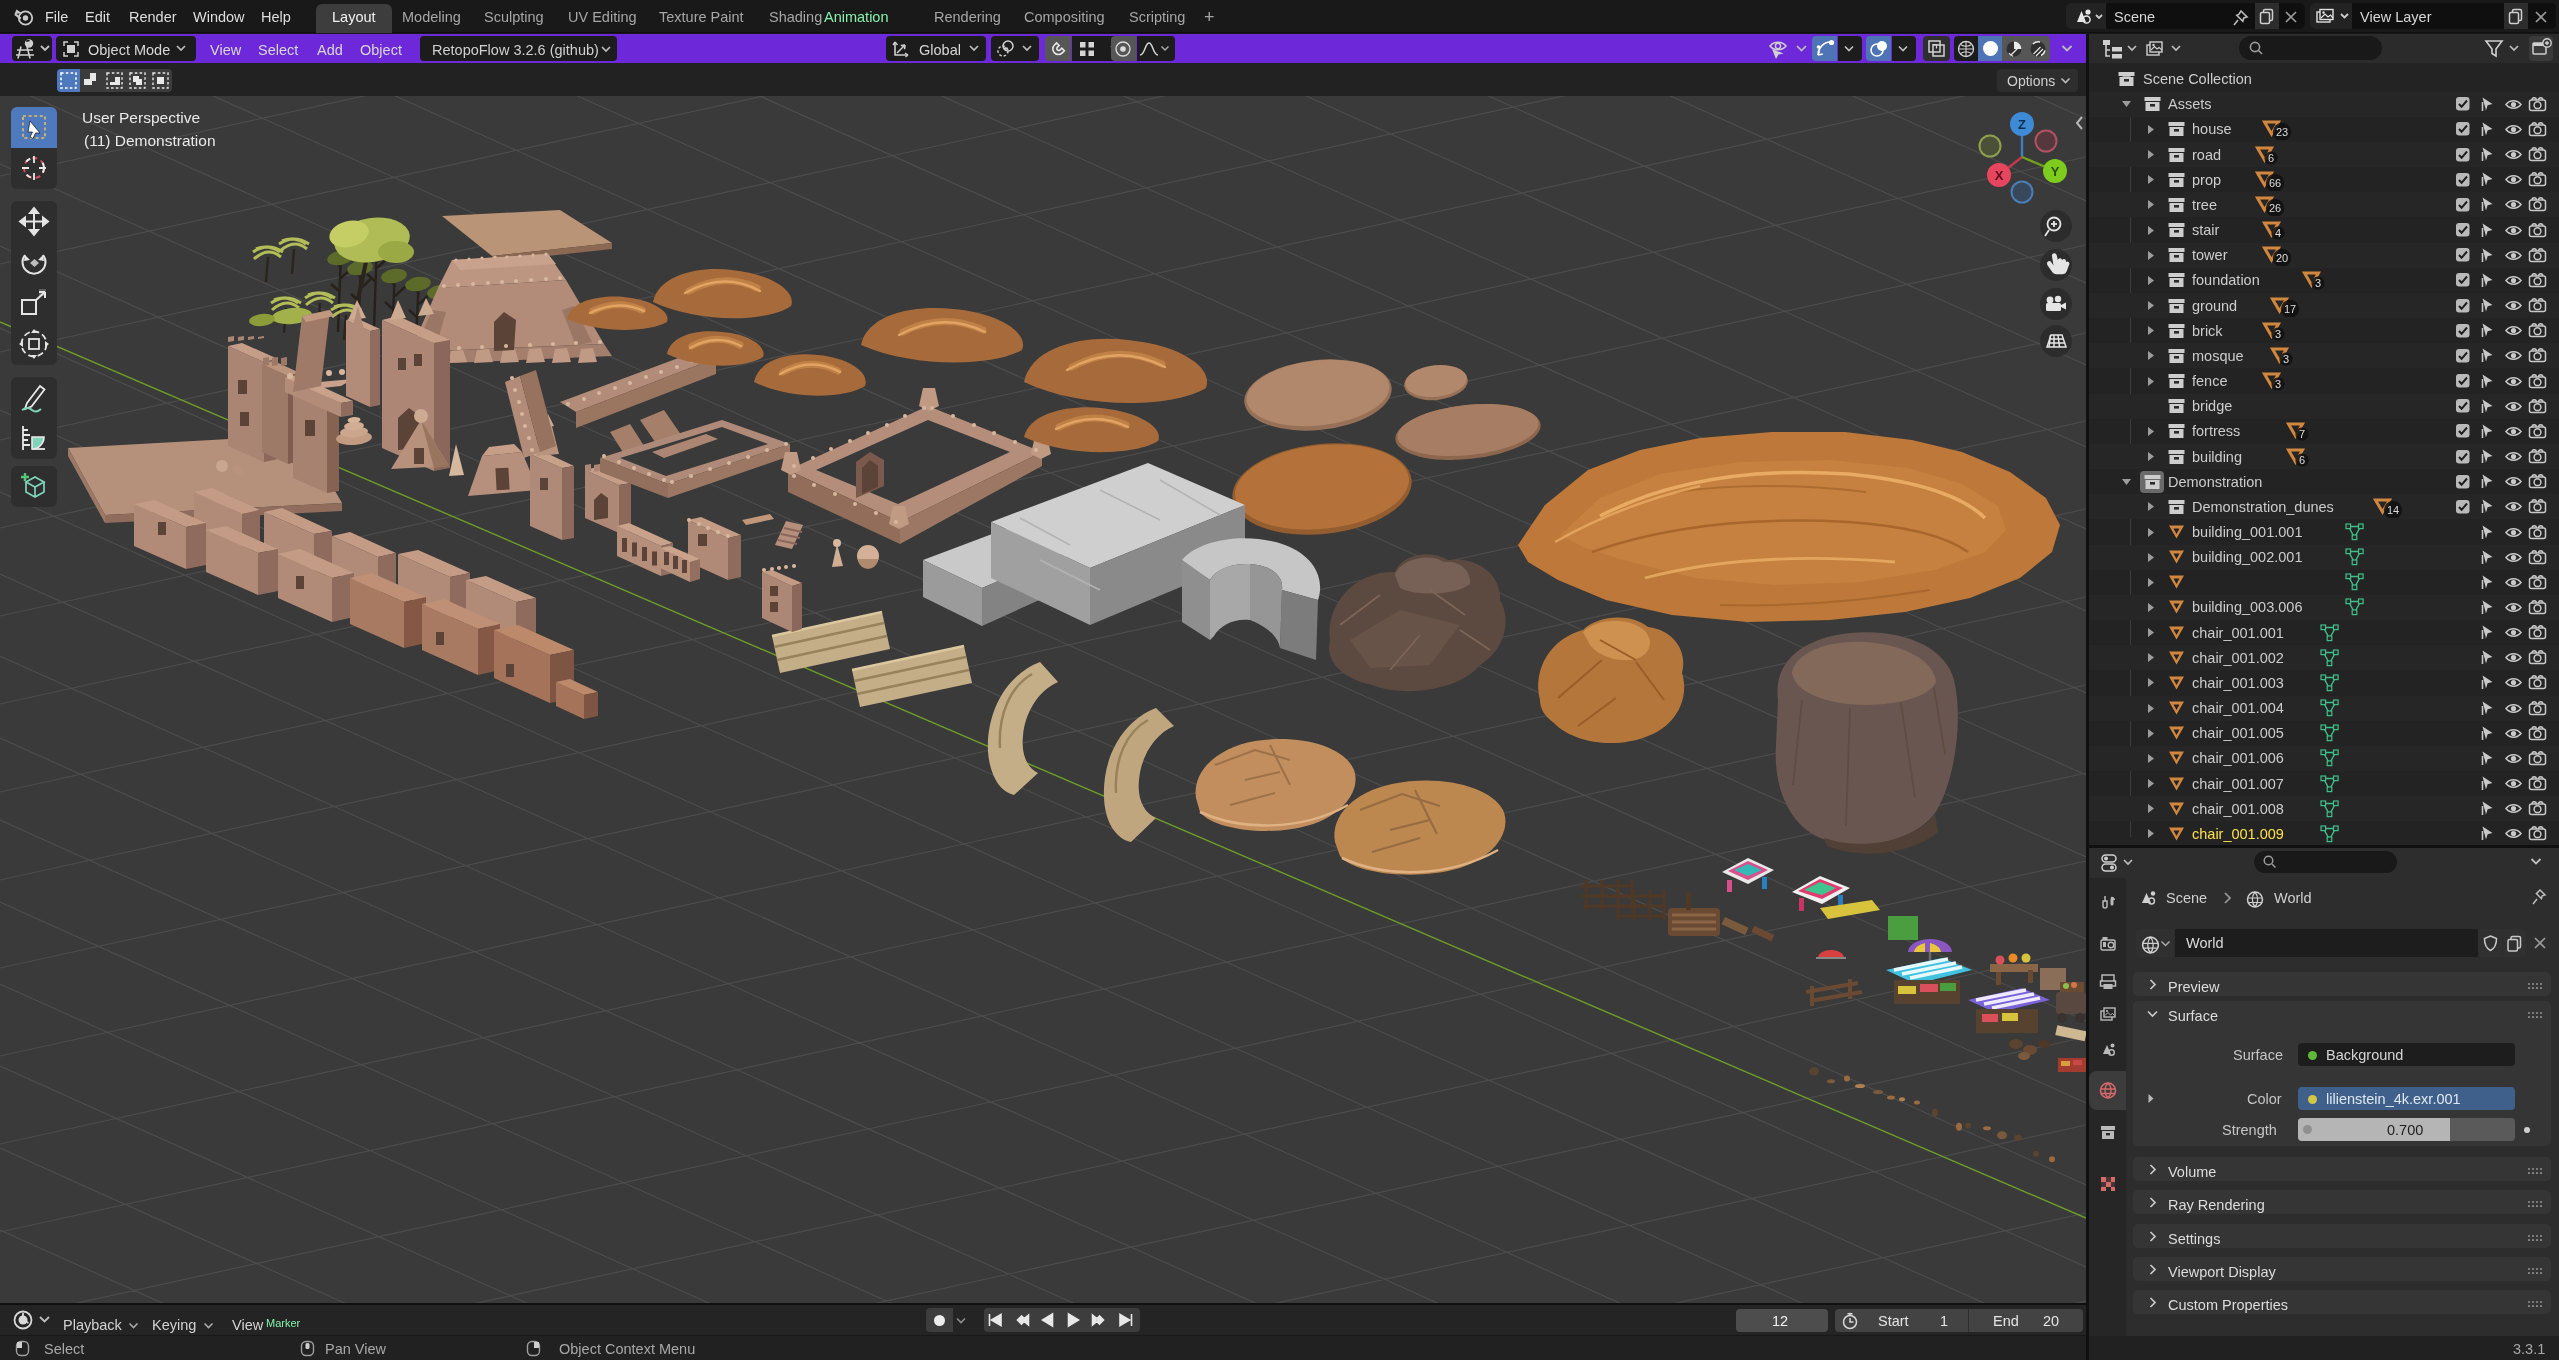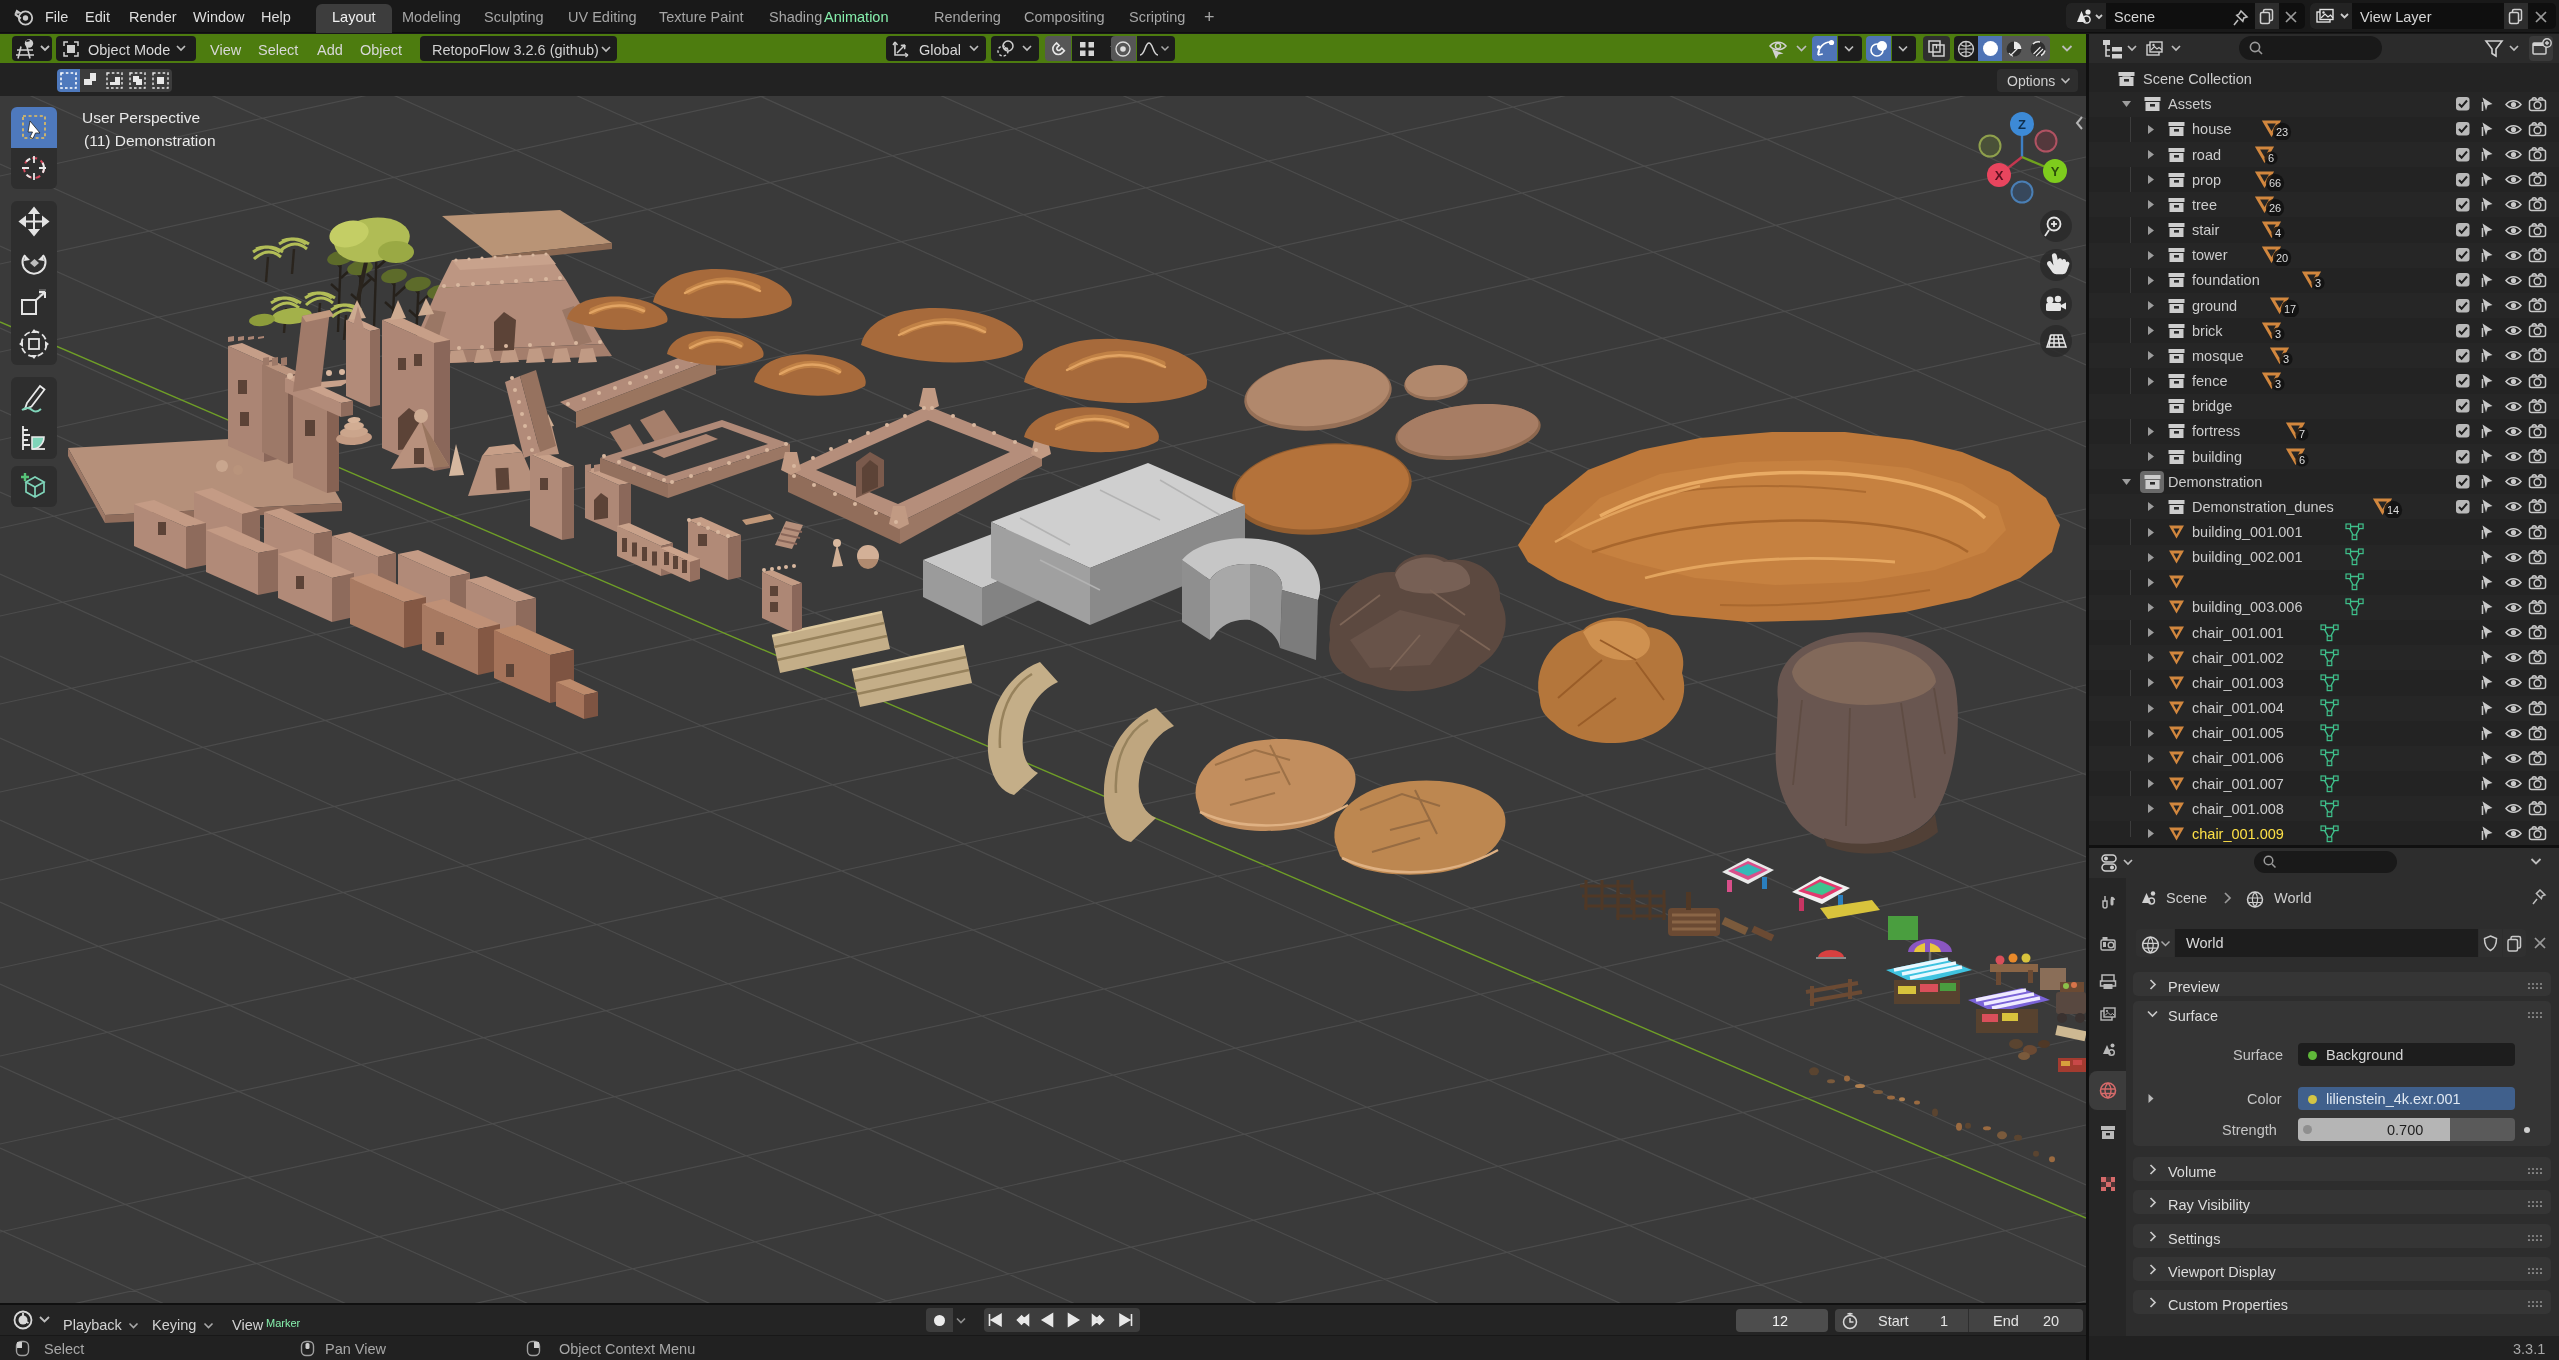--- a/index.html
+++ b/index.html
@@ -66,21 +66,21 @@
 <span class="t" style="left:2360px;top:10px;color:#d6d6d6">View Layer</span>
 <div class="abs" style="left:2504px;top:3px;width:24px;height:26px;background:#2d2d2d"></div>
 <svg class="abs" style="left:2507px;top:7px" width="18" height="18" viewBox="0 0 18 18">
 <rect x="5.5" y="2.5" width="9" height="11" rx="1.5" fill="none" stroke="#cfcfcf" stroke-width="1.5"></rect>
 <rect x="2.5" y="5.5" width="9" height="11" rx="1.5" fill="#2d2d2d" stroke="#cfcfcf" stroke-width="1.5"></rect>
     </svg>
 <svg class="abs" style="left:2533px;top:9px" width="16" height="16" viewBox="0 0 16 16">
 <path d="M3 3 L13 13 M13 3 L3 13" stroke="#9a9a9a" stroke-width="1.7"></path>
     </svg>
 </div>
-<div class="abs" style="left:0;top:34px;width:2086px;height:29px;background:#4d7c0f">
+<div class="abs" style="left:0;top:34px;width:2086px;height:29px;background:#6d28d9">
 <div class="abs" style="left:12px;top:2px;width:40px;height:25px;background:#1c1c1c;border-radius:4px"></div>
 <svg class="abs" style="left:14px;top:4px" width="40" height="22" viewBox="0 0 40 22">
 <g stroke="#cfcfcf" stroke-width="1.6" fill="none">
 <path d="M3 12 h16 M2 17 h18 M7 8.5 l-3 12 M13 8.5 l3 12"></path>
       </g>
 <circle cx="15" cy="5.5" r="4.2" fill="#cfcfcf"></circle>
       <path d="M12.2 3.4 a4.2 4.2 0 0 1 3.4 -0.6" stroke="#1c1c1c" stroke-width="1.6" fill="none"></path>
 <path d="M27 8 l4 4 4 -4" stroke="#c3c3c3" stroke-width="1.8" fill="none"></path>
     </svg>
 <div class="abs" style="left:56px;top:2px;width:140px;height:25px;background:#1c1c1c;border-radius:4px"></div>
@@ -1955,21 +1955,21 @@
       <circle cx="2" cy="6" r="1.1"></circle>
       <circle cx="6" cy="6" r="1.1"></circle>
       <circle cx="10" cy="6" r="1.1"></circle>
       <circle cx="14" cy="6" r="1.1"></circle>
     </g>
   </svg>
 <div class="abs" style="left:2133px;top:1190px;width:418px;height:24px;background:#353535;border-radius:5px"></div>
 <svg class="abs" style="left:2148px;top:1196px" width="11" height="13" viewBox="0 0 11 13">
     <path d="M2.5 2 l4.5 4.5 -4.5 4.5" stroke="#c9c9c9" stroke-width="1.7" fill="none"></path>
   </svg>
-<span class="t" style="left:2168px;top:1198px;color:#dcdcdc">Ray Visibility</span>
+<span class="t" style="left:2168px;top:1198px;color:#dcdcdc">Ray Rendering</span>
 <svg class="abs" style="left:2526px;top:1199px" width="17" height="8" viewBox="-1 -1 17 8">
     <g fill="#8a8a8a">
       <circle cx="2" cy="2" r="1.1"></circle>
       <circle cx="6" cy="2" r="1.1"></circle>
       <circle cx="10" cy="2" r="1.1"></circle>
       <circle cx="14" cy="2" r="1.1"></circle>
       <circle cx="2" cy="6" r="1.1"></circle>
       <circle cx="6" cy="6" r="1.1"></circle>
       <circle cx="10" cy="6" r="1.1"></circle>
       <circle cx="14" cy="6" r="1.1"></circle>

